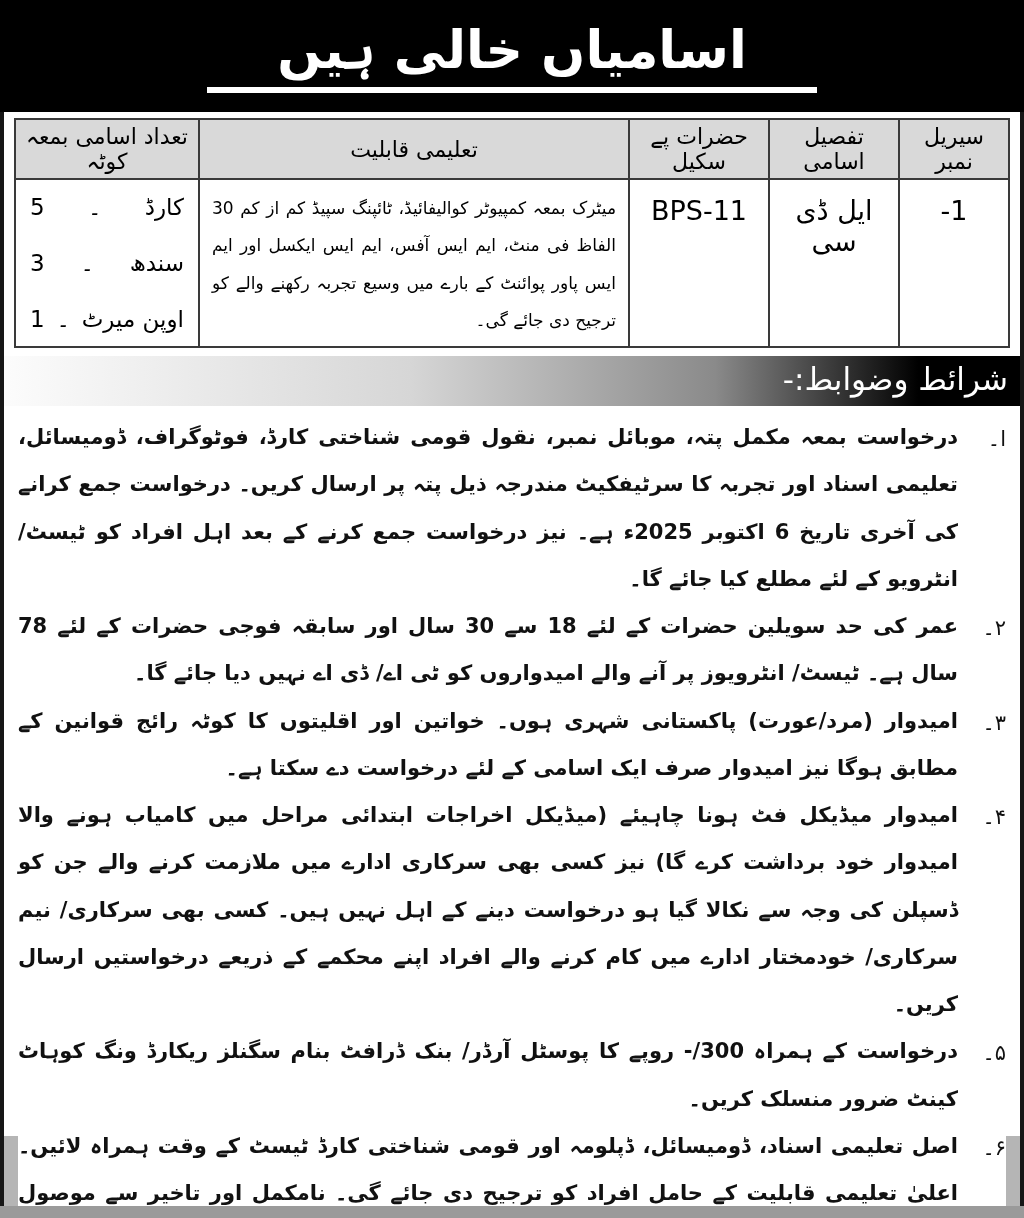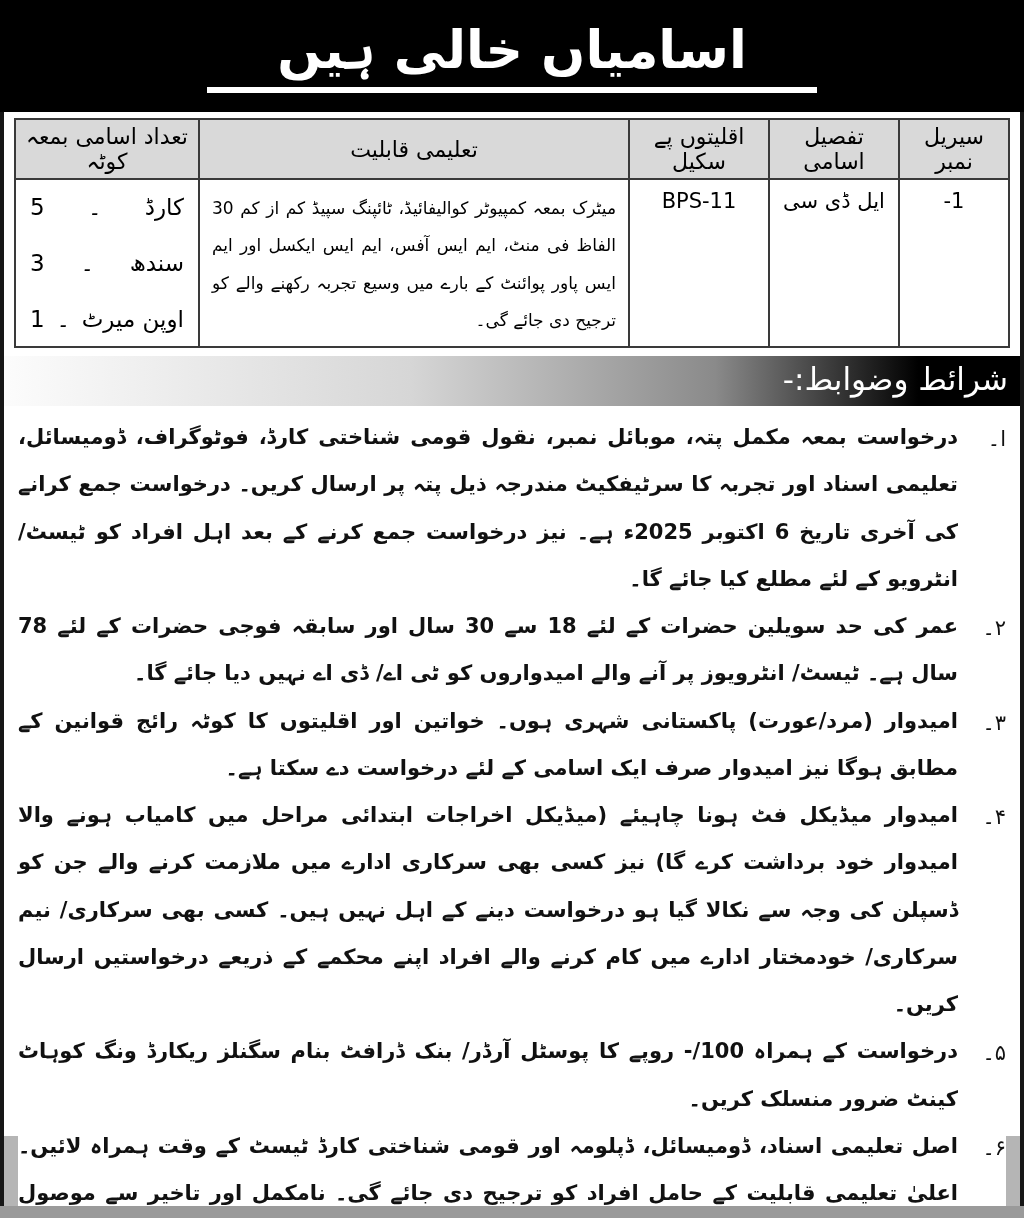--- a/index.html
+++ b/index.html
@@ -48,21 +48,21 @@
   }
   table.vacancy th {
     background: #d9d9d9;
     font-size: 22px; font-weight: normal;
     height: 46px; padding: 4px 8px;
     text-align: center;
   }
   th.th-qual { text-align: right; padding-right: 10px; }
   table.vacancy td { vertical-align: top; background: #ffffff; }
   td.cell-serial, td.cell-post, td.cell-scale {
-    text-align: center; font-size: 21px; padding-top: 9px;
+    text-align: center; font-size: 27px; padding-top: 15px;
   }
   td.cell-qual {
     font-size: 17px; line-height: 2.2;
     padding: 10px 12px 6px; text-align: justify;
   }
   td.cell-quota { padding: 14px 10px; font-size: 23px; }
   .quota-line {
     display: flex; justify-content: space-between;
     align-items: center; margin: 0 4px 30px;
   }
@@ -117,21 +117,21 @@
       <col style="width:110px">
         <col style="width:130px">
         <col style="width:140px">
         <col style="width:430px">
         <col style="width:184px">
     </colgroup>
     <thead>
       <tr>
         <th>سیریل نمبر</th>
         <th>تفصیل اسامی</th>
-        <th>اقلیتوں پے سکیل</th>
+        <th>حضرات پے سکیل</th>
         <th class="th-qual">تعلیمی قابلیت</th>
         <th>تعداد اسامی بمعہ کوٹہ</th>
       </tr>
     </thead>
     <tbody>
       <tr>
         <td class="cell-serial"><span dir="ltr">-1</span></td>
         <td class="cell-post">ایل ڈی سی</td>
         <td class="cell-scale"><span dir="ltr">BPS-11</span></td>
         <td class="cell-qual">میٹرک بمعہ کمپیوٹر کوالیفائیڈ، ٹائپنگ سپیڈ کم از کم 30 الفاظ فی منٹ، ایم ایس آفس، ایم ایس ایکسل اور ایم ایس پاور پوائنٹ کے بارے میں وسیع تجربہ رکھنے والے کو ترجیح دی جائے گی۔</td>
@@ -172,21 +172,21 @@
     <li>
       <span class="term-marker">۳۔</span>
       <span class="term-text">امیدوار (مرد/عورت) پاکستانی شہری ہوں۔ خواتین اور اقلیتوں کا کوٹہ رائج قوانین کے مطابق ہوگا نیز امیدوار صرف ایک اسامی کے لئے درخواست دے سکتا ہے۔</span>
     </li>
     <li>
       <span class="term-marker">۴۔</span>
       <span class="term-text">امیدوار میڈیکل فٹ ہونا چاہیئے (میڈیکل اخراجات ابتدائی مراحل میں کامیاب ہونے والا امیدوار خود برداشت کرے گا) نیز کسی بھی سرکاری ادارے میں ملازمت کرنے والے جن کو ڈسپلن کی وجہ سے نکالا گیا ہو درخواست دینے کے اہل نہیں ہیں۔ کسی بھی سرکاری/ نیم سرکاری/ خودمختار ادارے میں کام کرنے والے افراد اپنے محکمے کے ذریعے درخواستیں ارسال کریں۔</span>
     </li>
     <li>
       <span class="term-marker">۵۔</span>
-      <span class="term-text">درخواست کے ہمراہ 100/- روپے کا پوسٹل آرڈر/ بنک ڈرافٹ بنام سگنلز ریکارڈ ونگ کوہاٹ کینٹ ضرور منسلک کریں۔</span>
+      <span class="term-text">درخواست کے ہمراہ 300/- روپے کا پوسٹل آرڈر/ بنک ڈرافٹ بنام سگنلز ریکارڈ ونگ کوہاٹ کینٹ ضرور منسلک کریں۔</span>
     </li>
     <li>
       <span class="term-marker">۶۔</span>
       <span class="term-text">اصل تعلیمی اسناد، ڈومیسائل، ڈپلومہ اور قومی شناختی کارڈ ٹیسٹ کے وقت ہمراہ لائیں۔ اعلیٰ تعلیمی قابلیت کے حامل افراد کو ترجیح دی جائے گی۔ نامکمل اور تاخیر سے موصول ہونیوالی درخواستوں پر غور نہیں کیا جائے گا۔</span>
     </li>
 
   </ol>
 
 </div>
 

